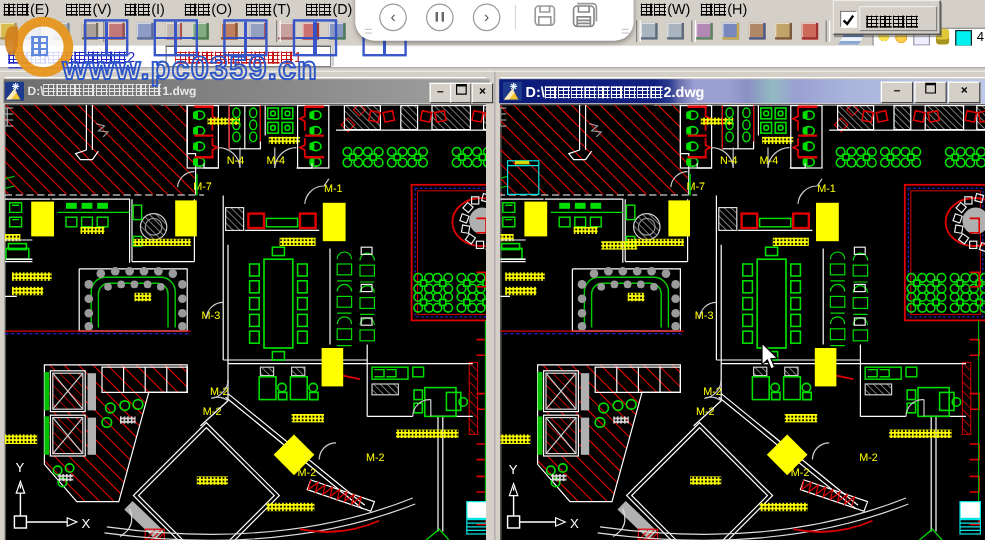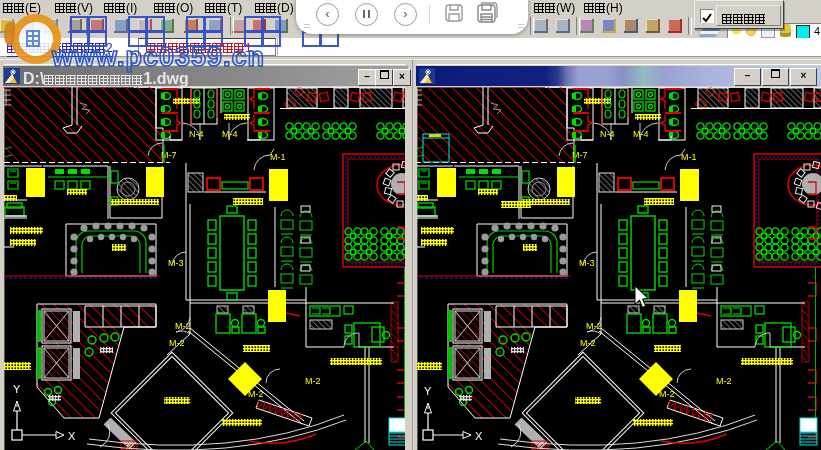--- a/index.html
+++ b/index.html
@@ -85,21 +85,21 @@
         <path d="M1,15 L8,6 L13,15 Z" fill="#f4c430"></path>
         <path d="M1,15 L8,6 L10,9 L5,15Z" fill="#fff" opacity=".7"></path>
         <g stroke="#e8f2ff" stroke-width="1">
           <line x1="9" y1="1" x2="9" y2="7"></line>
           <line x1="6" y1="4" x2="12" y2="4"></line>
           <line x1="7" y1="2" x2="11" y2="6"></line>
           <line x1="11" y1="2" x2="7" y2="6"></line>
         </g>
       </svg>
 
-    <span class="abs" style="left:20px;top:4px;color:#e6e6e6;font-weight:bold;font-size:16px">D:\<i class="g"></i><i class="g"></i><i class="g"></i><i class="g"></i><i class="g"></i><i class="g"></i><i class="g"></i><i class="g"></i><i class="g"></i>1.dwg</span>
+    <span class="abs" style="left:20px;top:4px;color:#e6e6e6;font-weight:bold;font-size:10px">D:\<i class="g"></i><i class="g"></i><i class="g"></i><i class="g"></i><i class="g"></i><i class="g"></i><i class="g"></i><i class="g"></i><i class="g"></i>1.dwg</span>
 
     <span class="tbtn" style="left:355px;top:3px">–</span>
 
     <span class="tbtn" style="left:372px;top:3px"><span style="display:inline-block;width:7px;height:6px;border:1px solid #000;border-top-width:2px;vertical-align:1px"></span></span>
 
     <span class="tbtn" style="left:390px;top:3px">×</span>
   </div>
 
   <div class="abs" id="c1" style="left:0;top:23px;width:401px;height:364px;background:#000;overflow:hidden;box-shadow:inset 1px 1px 0 #555">
     <svg width="410" height="365" viewBox="0 0 410 365" style="position:absolute;left:0;top:0">
@@ -126,20 +126,21 @@
         <path d="M1,15 L8,6 L13,15 Z" fill="#f4c430"></path>
         <path d="M1,15 L8,6 L10,9 L5,15Z" fill="#fff" opacity=".7"></path>
         <g stroke="#e8f2ff" stroke-width="1">
           <line x1="9" y1="1" x2="9" y2="7"></line>
           <line x1="6" y1="4" x2="12" y2="4"></line>
           <line x1="7" y1="2" x2="11" y2="6"></line>
           <line x1="11" y1="2" x2="7" y2="6"></line>
         </g>
       </svg>
 
+    <span class="abs" style="left:22px;top:4px;color:#fff;font-weight:bold;font-size:12px">D:\<i class="g"></i><i class="g"></i><i class="g"></i><i class="g"></i><i class="g"></i><i class="g"></i><i class="g"></i><i class="g"></i><i class="g"></i>2.dwg</span>
 
     <span class="tbtn" style="left:318px;top:2px;width:25px;height:16px;line-height:14px">–</span>
 
     <span class="tbtn" style="left:346px;top:2px;width:25px;height:16px;line-height:14px"><span style="display:inline-block;width:7px;height:6px;border:1px solid #000;border-top-width:2px;vertical-align:1px"></span></span>
 
     <span class="tbtn" style="left:374px;top:2px;width:25px;height:16px;line-height:14px">×</span>
   </div>
 
   <div class="abs" id="c2" style="left:0;top:23px;width:404px;height:364px;background:#000;overflow:hidden;box-shadow:inset 1px 1px 0 #555">
     <svg width="412" height="365" viewBox="0 0 412 365" style="position:absolute;left:-2px;top:0">

